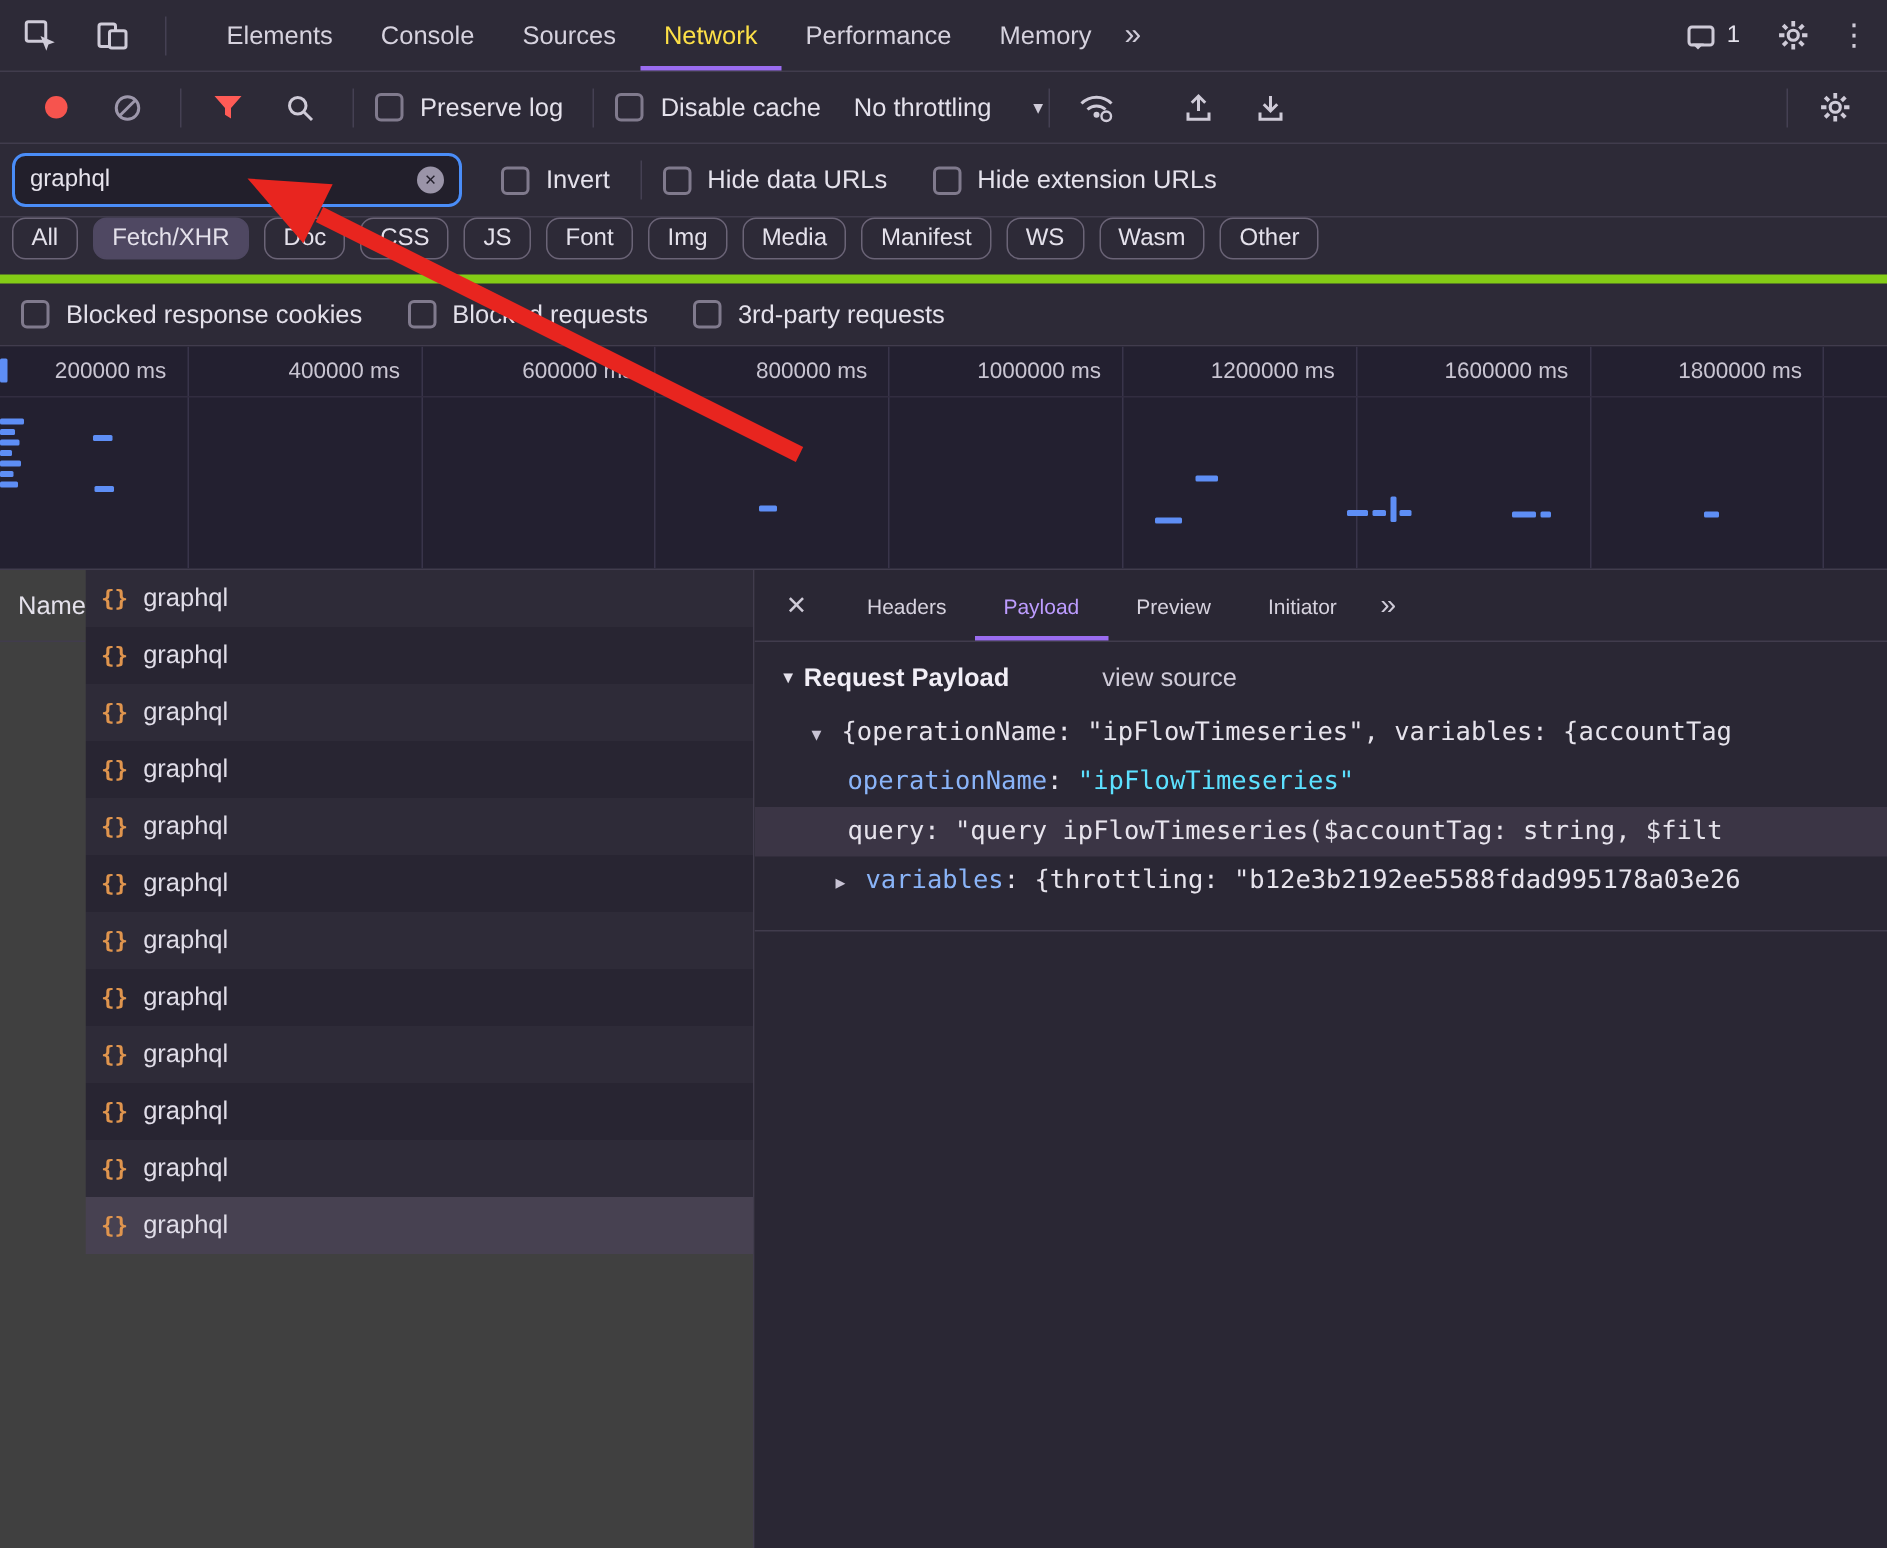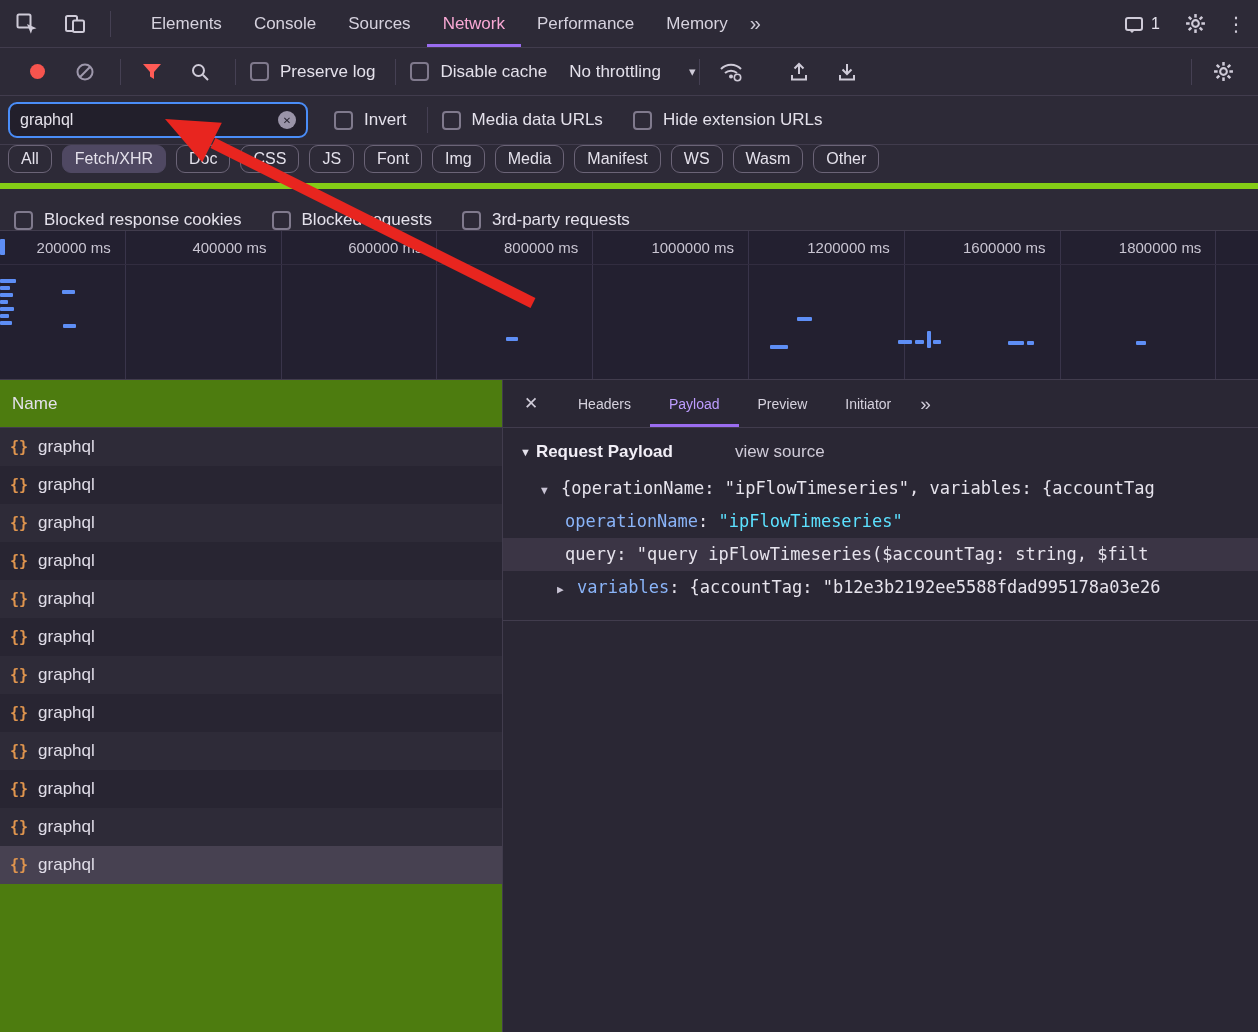--- a/index.html
+++ b/index.html
@@ -12,21 +12,21 @@
     overflow:hidden;
   }
   .vdiv { width:1px; height:26px; background:#454053; margin:0 14px 0 4px; flex:none; }
   .flex-spacer { flex:1; }
   .icon-btn { width:34px; height:34px; display:flex; align-items:center; justify-content:center; margin-right:14px; flex:none; }
 
   
   .main-tabbar { height:48px; border-bottom:1px solid #413c4d; display:flex; align-items:center; padding-left:10px; }
   .mtab-strip { display:flex; height:100%; margin-left:10px; }
   .mtab { padding:0 16px; height:100%; display:flex; align-items:center; font-size:17px; color:#d6d2de; position:relative; cursor:default; white-space:nowrap; }
-  .mtab.sel { color:#f9a8d4; }
+  .mtab.sel { color:#fde047; }
   .mtab.sel::after { content:""; position:absolute; left:0; right:0; bottom:0; height:3px; background:#9a6cf0; }
   .chev { font-size:20px; color:#cfcbd8; margin-left:6px; }
   .issues { display:flex; align-items:center; gap:8px; margin-right:18px; }
   .bubble { width:18px; height:14px; border:2px solid #cfcbd8; border-radius:3px; position:relative; }
   .bubble::after { content:""; position:absolute; left:1px; bottom:-8px; border:4px solid transparent; border-top-color:#cfcbd8; }
   .issues-count { font-size:16px; color:#e4e1eb; }
   .glyph-btn { font-size:20px; color:#cfcbd8; }
 
   
   .net-toolbar { height:48px; border-bottom:1px solid #413c4d; display:flex; align-items:center; padding:0 14px 0 20px; }
@@ -42,36 +42,36 @@
   .fi { flex:1; background:transparent; border:none; outline:none; color:#e6e3ec; font-size:16px; font-family:"Liberation Sans", sans-serif; min-width:0; }
   .clear-circle { width:18px; height:18px; border-radius:50%; background:#9a94a8; color:#221f2b; font-size:10px; display:flex; align-items:center; justify-content:center; flex:none; }
   .filter-row .cb-group:first-of-type { margin-left:26px; }
 
   
   .chips-row { height:44px; border-bottom:6px solid #84cc16; display:flex; align-items:flex-start; padding-left:8px; }
   .chip { border:1px solid #6b6477; border-radius:9px; padding:4px 12px; font-size:16px; color:#e4e1eb; margin-right:10px; white-space:nowrap; }
   .chip.sel { background:#4f4862; border-color:#4f4862; }
 
   
-  .blocked-row { height:42px; border-bottom:1px solid #413c4d; display:flex; align-items:flex-end; padding-left:14px; }
+  .blocked-row { height:42px; border-bottom:1px solid #413c4d; display:flex; align-items:center; padding-left:14px; }
   .blocked-row .cb-group { margin-right:30px; }
 
   
   .timeline { height:149px; border-bottom:1px solid #413c4d; background:#232030; position:relative; overflow:hidden; }
   .tl-grid { display:flex; height:100%;gap:30px; }
   .tl-cell { width:125.8px; flex:none; border-right:1px solid #39344a; text-align:right; padding:8px 14px 0 0; font-size:15px; color:#c9c5d2; }
   .tl-cell:last-child { border-right:none; }
   .tl-cell span { white-space:nowrap; }
   .timeline::after { content:""; position:absolute; left:0; right:0; top:33px; border-top:1px solid #322d40; }
   .bars-layer { position:absolute; inset:0; }
   .wbar { position:absolute; background:#5e8ef5; border-radius:1px; }
 
   
   .split { display:flex; height:652px; }
-  .left-panel { width:503px; flex:none; border-right:1px solid #413c4d; background:#4d7c0f; display:flex; flex-direction:column; }
+  .left-panel { width:503px; flex:none; border-right:1px solid #413c4d; background:#404040; display:flex; flex-direction:row; }
   .name-header { height:48px; border-bottom:1px solid #413c4d; display:flex; align-items:center; padding-left:12px; font-size:17px; color:#e4e1eb; flex:none; }
   .request-list { flex:1; overflow:hidden; }
   .req-row { height:38px; display:flex; align-items:center; padding-left:10px; gap:10px; font-size:17px; color:#e0dde8; cursor:default; }
   .req-row.even { background:#2e2b38; }
   .req-row.odd { background:#282532; }
   .req-row.sel { background:#474151; }
   .braces { color:#e0954e; font-family:"DejaVu Sans Mono", monospace; font-weight:bold; font-size:15px; }
 
   .right-panel { flex:1; background:#2a2734; overflow:hidden; display:flex; flex-direction:column; }
   .panel-tabbar { height:48px; border-bottom:1px solid #413c4d; display:flex; align-items:center; flex:none; }
@@ -230,21 +230,21 @@
     <input class="fi" value="graphql" style="">
     <span class="clear-circle">✕</span>
   </div>
   <label class="cb-group">
     <span class="cb"></span>
     <span>Invert</span>
   </label>
   <span class="vdiv"></span>
   <label class="cb-group">
     <span class="cb"></span>
-    <span>Media data URLs</span>
+    <span>Hide data URLs</span>
   </label>
   <label class="cb-group" style="margin-left:14px;">
     <span class="cb"></span>
     <span>Hide extension URLs</span>
   </label>
 </div>
 
 <div class="chips-row">
     <div class="chip">All</div>
     <div class="chip sel">Fetch/XHR</div>
@@ -382,21 +382,21 @@
     <div class="payload-wrap">
       <div class="ptitle">
         <span class="sec-caret">▼</span>
         <span class="tname">Request Payload</span>
         <span class="view-source">view source</span>
       </div>
       <div>
           <div class="pline" style="padding-left: 38px;"><span class="tcaret">▼</span><span class="seg-plain">{operationName: "ipFlowTimeseries", variables: {accountTag</span></div>
           <div class="pline" style="padding-left: 62px;"><span class="seg-key">operationName</span><span class="seg-plain">: </span><span class="seg-string">"ipFlowTimeseries"</span></div>
           <div class="pline sel" style="padding-left: 62px;"><span class="seg-plain">query</span><span class="seg-plain">: </span><span class="seg-plain">"query ipFlowTimeseries($accountTag: string, $filt</span></div>
-          <div class="pline" style="padding-left: 54px;"><span class="tcaret">▶</span><span class="seg-key">variables</span><span class="seg-plain">: </span><span class="seg-plain">{accountTag: "b12e3b2192ee5588fdad995178a03e26</span></div>
+          <div class="pline" style="padding-left: 54px;"><span class="tcaret">▶</span><span class="seg-key">variables</span><span class="seg-plain">: </span><span class="seg-plain">{throttling: "b12e3b2192ee5588fdad995178a03e26</span></div>
         </div>
       <div class="pl-divider"></div>
     </div>
   </div>
 </div>
 
 <svg class="arrow-overlay" width="1258" height="1032" viewBox="0 0 1258 1032">
   <line x1="533" y1="303" x2="213" y2="143" stroke="#e8251f" stroke-width="11"></line>
   <polygon points="165,119 221.8,122.8 202.2,162.2" fill="#e8251f"></polygon>
 </svg>

